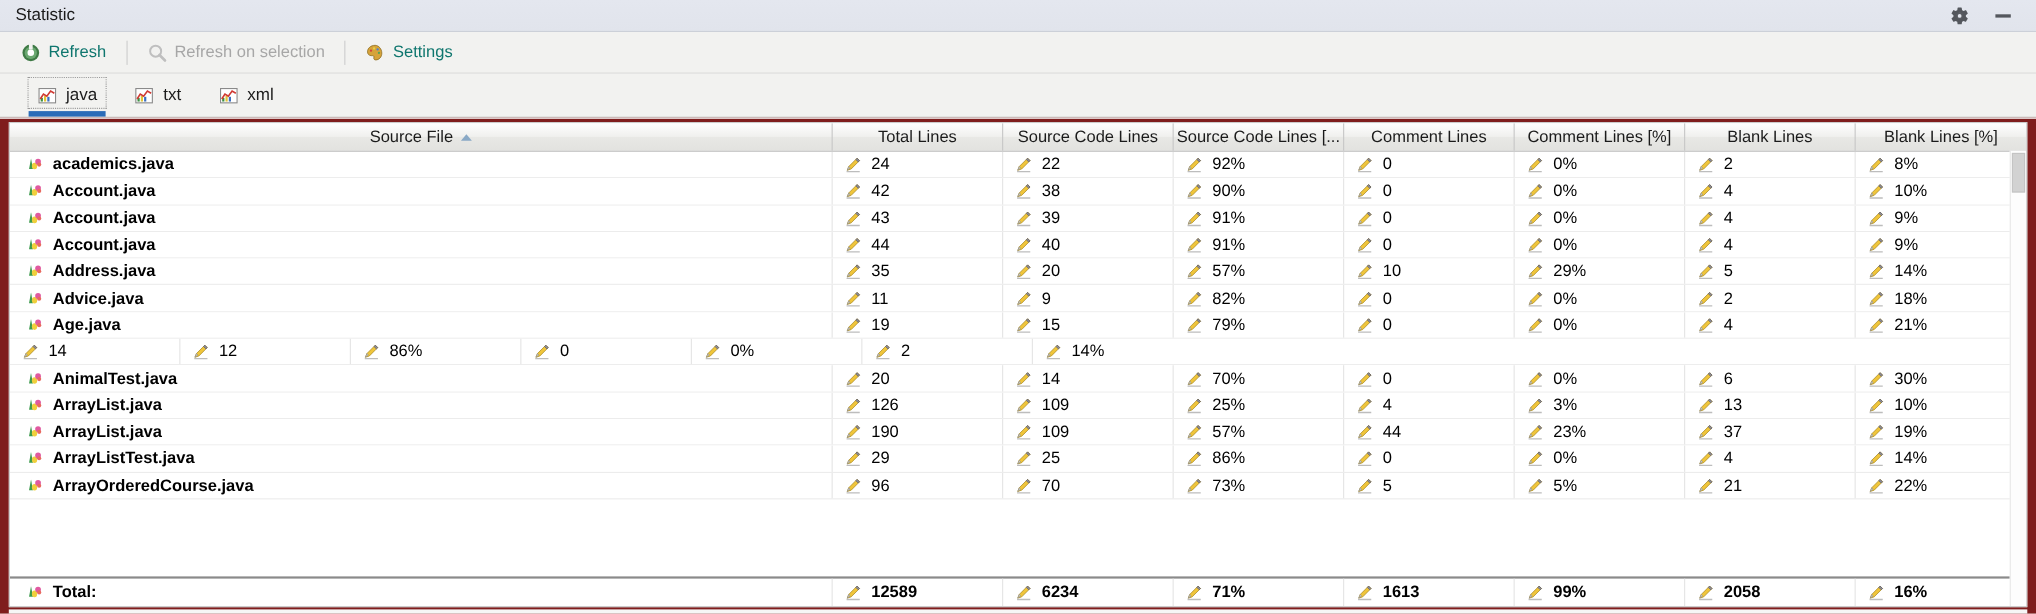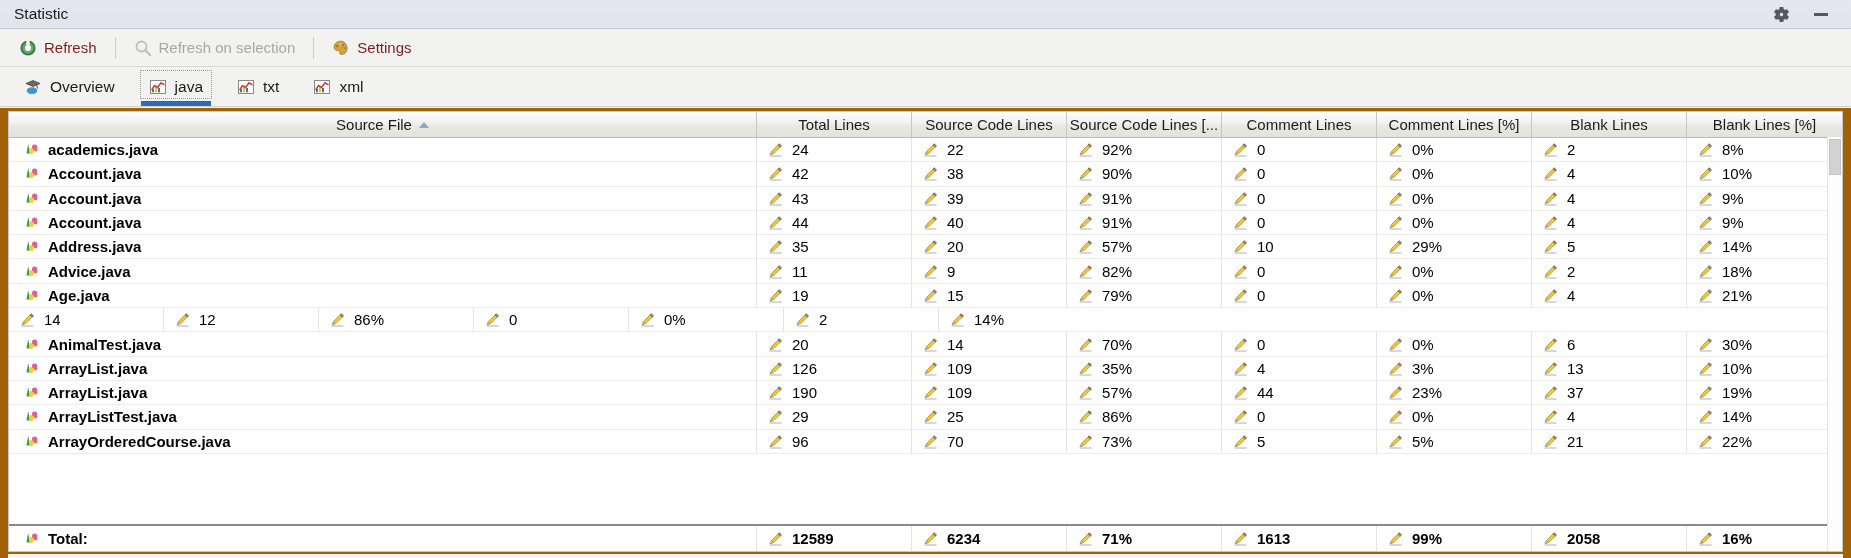--- a/index.html
+++ b/index.html
@@ -62,21 +62,21 @@
     display: flex;
     align-items: center;
     gap: 7px;
     padding: 3px 9px;
     height: 26px;
     box-sizing: border-box;
     cursor: pointer;
     white-space: nowrap;
   }
   .tbtn.disabled { cursor: default; }
-  .tbtn .lbl { font-size: 15px; color: #7f1d1d; }
+  .tbtn .lbl { font-size: 15px; color: #0f766e; }
   .tbtn.disabled .lbl { color: #a7a7a7; }
   .tb-sep {
     width: 1px;
     height: 22px;
     background: #cccccc;
     margin: 0 9px;
   }
   .ic { width: 18px; height: 18px; display:block; }
 
   
@@ -115,21 +115,21 @@
     height: 5px;
     background: #2b6cb8;
   }
   .tabgap { width: 10px; }
 
   
   .table-wrap {
     position: relative;
     height: 451px;
     box-sizing: border-box;
-    background: #a16207;
+    background: #7f1d1d;
     border-top: 1px solid #f4f4f4;
   }
   .grid {
     position: absolute;
     left: 8px; right: 8px; top: 3px;
     bottom: 6px;
     border: 1px solid #c8c8c8;
     background: #fff;
     box-sizing: border-box;
     display: flex;
@@ -290,32 +290,20 @@
         <circle cx="11.3" cy="5.9" r="1.05" fill="#4a7fd4"></circle>
         <circle cx="12.5" cy="9.1" r="1.05" fill="#54a35a"></circle>
       </svg>
     </span>
     <span class="lbl">Settings</span>
   </div>
 </div>
 
 <div class="tabs">
 
-  <div class="tab">
-    <span>
-      <svg class="ic" viewBox="0 0 18 18">
-        <path d="M2 5.5 L9 2.5 L16 5.5 L9 8.5 Z" fill="#6b6b6b"></path>
-        <path d="M2 5.5 L9 2.5 L16 5.5 L9 8.5 Z" fill="none" stroke="#3b3b3b" stroke-width="0.7"></path>
-        <ellipse cx="8" cy="13" rx="5.2" ry="3.2" fill="#6aaed6"></ellipse>
-        <ellipse cx="8" cy="12.4" rx="5.2" ry="3.2" fill="#4a93c4"></ellipse>
-        <path d="M12.5 6.5 L13.6 10.5" stroke="#3b3b3b" stroke-width="0.9"></path>
-      </svg>
-    </span>
-    <span class="lbl">Overview</span>
-  </div>
 
   <div class="tabgap"></div>
 
   <div class="tab selected">
     <span class="focusring"></span>
     <span>
       <svg class="ic" viewBox="0 0 18 18">
         <rect x="1.5" y="2.5" width="15" height="13" fill="#ffffff" stroke="#8a8a8a" stroke-width="1"></rect>
         <rect x="3" y="11" width="2" height="3.3" fill="#3c8f42"></rect>
         <rect x="6" y="9" width="2" height="5.3" fill="#e0c33a"></rect>
@@ -1225,21 +1213,21 @@
           </div>
           <div class="td num" style="flex: 0 0 155px;">
             <span>
               <svg width="17" height="17" viewBox="0 0 17 17" style="display:block">
                 <path d="M3.2 13.8 L4.6 10.4 L12.2 2.8 L14.4 5.0 L6.8 12.6 Z" fill="#f0c53a" stroke="#a98a22" stroke-width="0.7"></path>
                 <path d="M12.2 2.8 L14.4 5.0 L13.2 6.2 L11.0 4.0 Z" fill="#8d8d9a" stroke="#5a5a66" stroke-width="0.6"></path>
                 <path d="M3.2 13.8 L4.6 10.4 L5.9 11.7 Z" fill="#cfcfcf" stroke="#8a8a8a" stroke-width="0.5"></path>
                 <path d="M2.6 15.0 L14.6 15.0" stroke="#bdbdbd" stroke-width="1.2"></path>
               </svg>
             </span>
-            <span>35%</span>
+            <span>25%</span>
           </div>
           <div class="td num" style="flex: 0 0 155px;">
             <span>
               <svg width="17" height="17" viewBox="0 0 17 17" style="display:block">
                 <path d="M3.2 13.8 L4.6 10.4 L12.2 2.8 L14.4 5.0 L6.8 12.6 Z" fill="#f0c53a" stroke="#a98a22" stroke-width="0.7"></path>
                 <path d="M12.2 2.8 L14.4 5.0 L13.2 6.2 L11.0 4.0 Z" fill="#8d8d9a" stroke="#5a5a66" stroke-width="0.6"></path>
                 <path d="M3.2 13.8 L4.6 10.4 L5.9 11.7 Z" fill="#cfcfcf" stroke="#8a8a8a" stroke-width="0.5"></path>
                 <path d="M2.6 15.0 L14.6 15.0" stroke="#bdbdbd" stroke-width="1.2"></path>
               </svg>
             </span>

